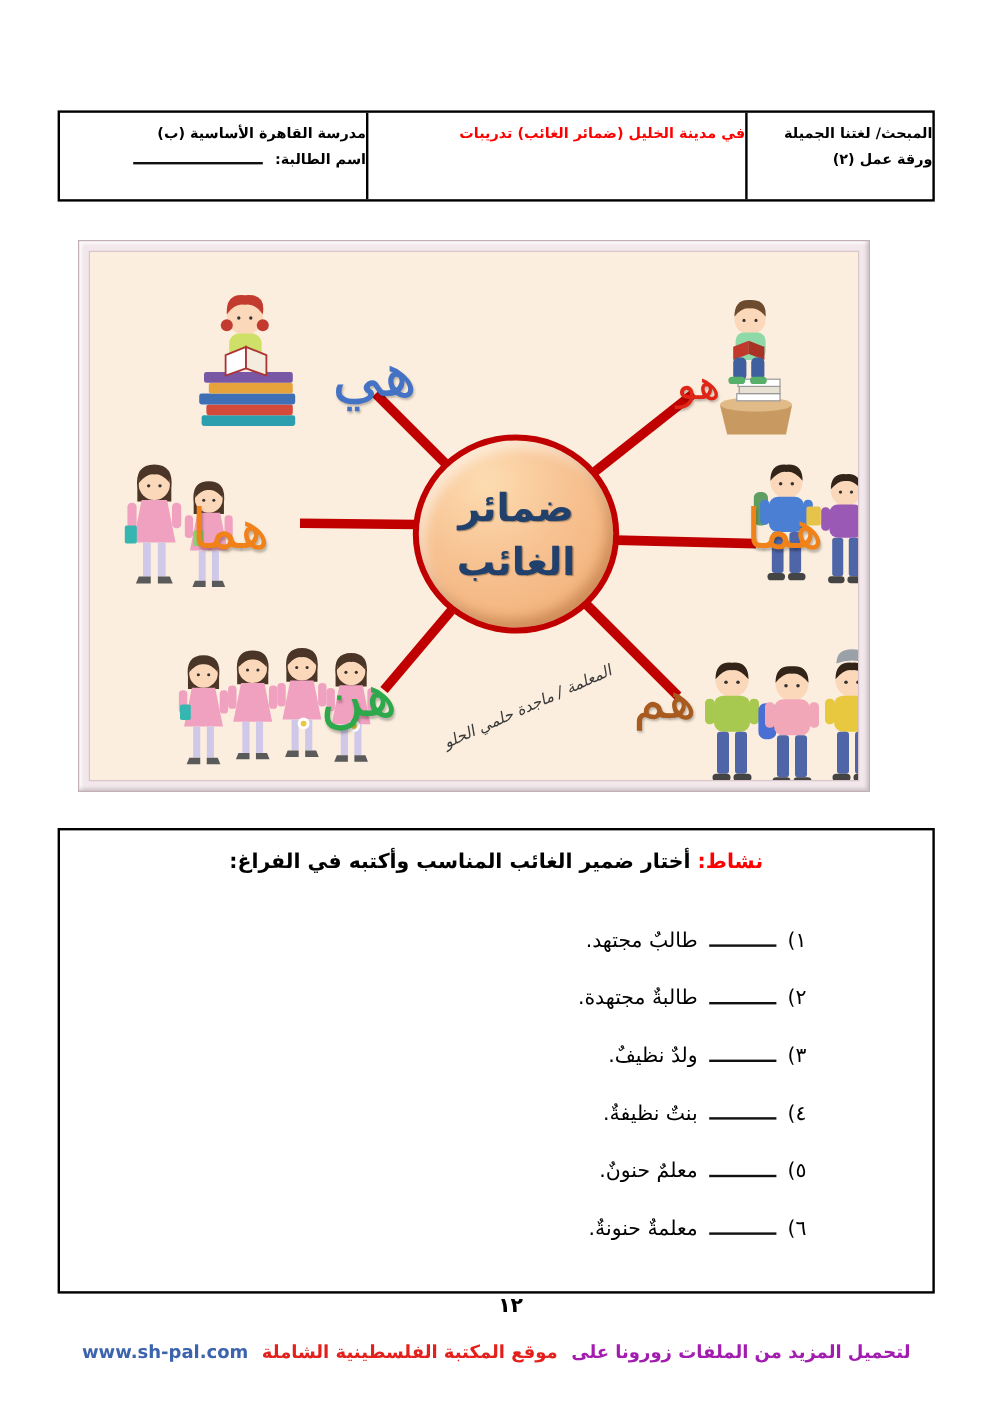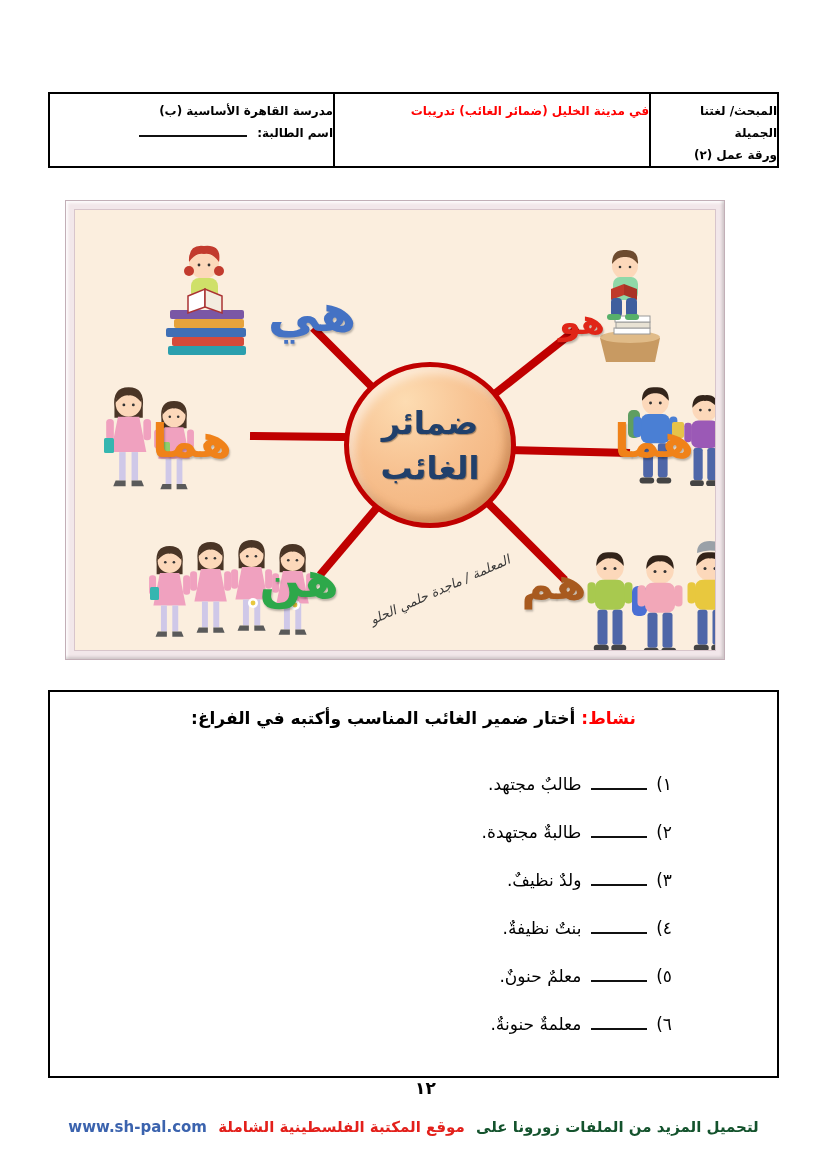--- a/index.html
+++ b/index.html
@@ -7,21 +7,21 @@
     position:relative;width:827px;height:1169px;background:#fff;overflow:hidden;
     font-family:"DejaVu Sans",sans-serif;direction:rtl;
   }
   
   .header{
     position:absolute;left:48px;top:92px;width:731px;height:76px;
     display:flex;flex-direction:row;border:2px solid #000;box-sizing:border-box;
   }
   .header .cell{box-sizing:border-box;padding-top:6px;text-align:right;
     font-weight:bold;font-size:12px;line-height:1.85;color:#000;}
-  .cell-subject{width:128px;border-left:2px solid #000;padding-left:28px;}
+  .cell-subject{width:156px;border-left:2px solid #000;padding-left:28px;}
   .cell-lesson{width:316px;border-left:2px solid #000;}
   .cell-school{flex:1;}
   .red-text{color:#f00;}
   .name-line{display:inline-block;width:108px;height:12px;border-bottom:2px solid #111;margin-right:6px;}
   
   .frame{
     position:absolute;left:65px;top:200px;width:660px;height:460px;box-sizing:border-box;
     background:#f2e7ea;border:1px solid #c2afb7;padding:8px;
     box-shadow:inset -2px -2px 3px rgba(0,0,0,.15), inset 2px 2px 3px rgba(255,255,255,.9);
   }
@@ -33,21 +33,21 @@
   .hub{
     position:absolute;left:269px;top:152px;width:172px;height:166px;border-radius:50%;
     border:5px solid #c00000;box-sizing:border-box;
     background:radial-gradient(circle at 35% 22%, #fddcb2 0%, #f7c austin 0%, #f7c190 45%, #f0ab72 100%);
     background:radial-gradient(circle at 35% 22%, #fddcb2 0%, #f7c190 45%, #f0ab72 100%);
     box-shadow:inset -5px -7px 10px rgba(140,70,20,.35), inset 5px 7px 10px rgba(255,255,255,.55);
     display:flex;flex-direction:column;align-items:center;justify-content:center;gap:13px;
   }
   .hub div{font-size:32px;font-weight:bold;color:#21406b;text-shadow:1px 1px 1px rgba(0,0,0,.35);line-height:1;}
   .pronoun{
-    position:absolute;transform:translate(-50%,-50%);font-weight:bold;line-height:1;
+    position:absolute;transform:translate(-50%,-50%);font-weight:normal;line-height:1;
     text-shadow:1px 2px 2px rgba(0,0,0,.25);white-space:nowrap;
   }
   .p-hiya{left:237px;top:103px;font-size:52px;}
   .p-huwa{left:507px;top:112px;font-size:35px;}
   .p-huma-g{left:117px;top:231px;font-size:46px;}
   .p-huma-b{left:579px;top:231px;font-size:46px;}
   .p-hunna{left:224px;top:370px;font-size:50px;}
   .p-hum{left:479px;top:374px;font-size:44px;}
   .figure{position:absolute;}
   .f-girl-reading{left:85px;top:28px;}
@@ -270,18 +270,18 @@
         <span>٦)</span>
         <span class="blank"></span>
         <span>معلمةٌ حنونةٌ.</span>
       </div>
     </div>
   </div>
 
   <div class="page-number">١٢</div>
 
   <div class="footer">
-    <span style="color: #14532d;">لتحميل المزيد من الملفات زورونا على</span>
+    <span style="color: #a21caf;">لتحميل المزيد من الملفات زورونا على</span>
     <span style="color: rgb(227, 32, 27);">موقع المكتبة الفلسطينية الشاملة</span>
     <span style="direction: ltr; unicode-bidi: embed; color: rgb(59, 99, 174);">www.sh-pal.com</span>
   </div>
 
 </div>
 
 </body></html>

